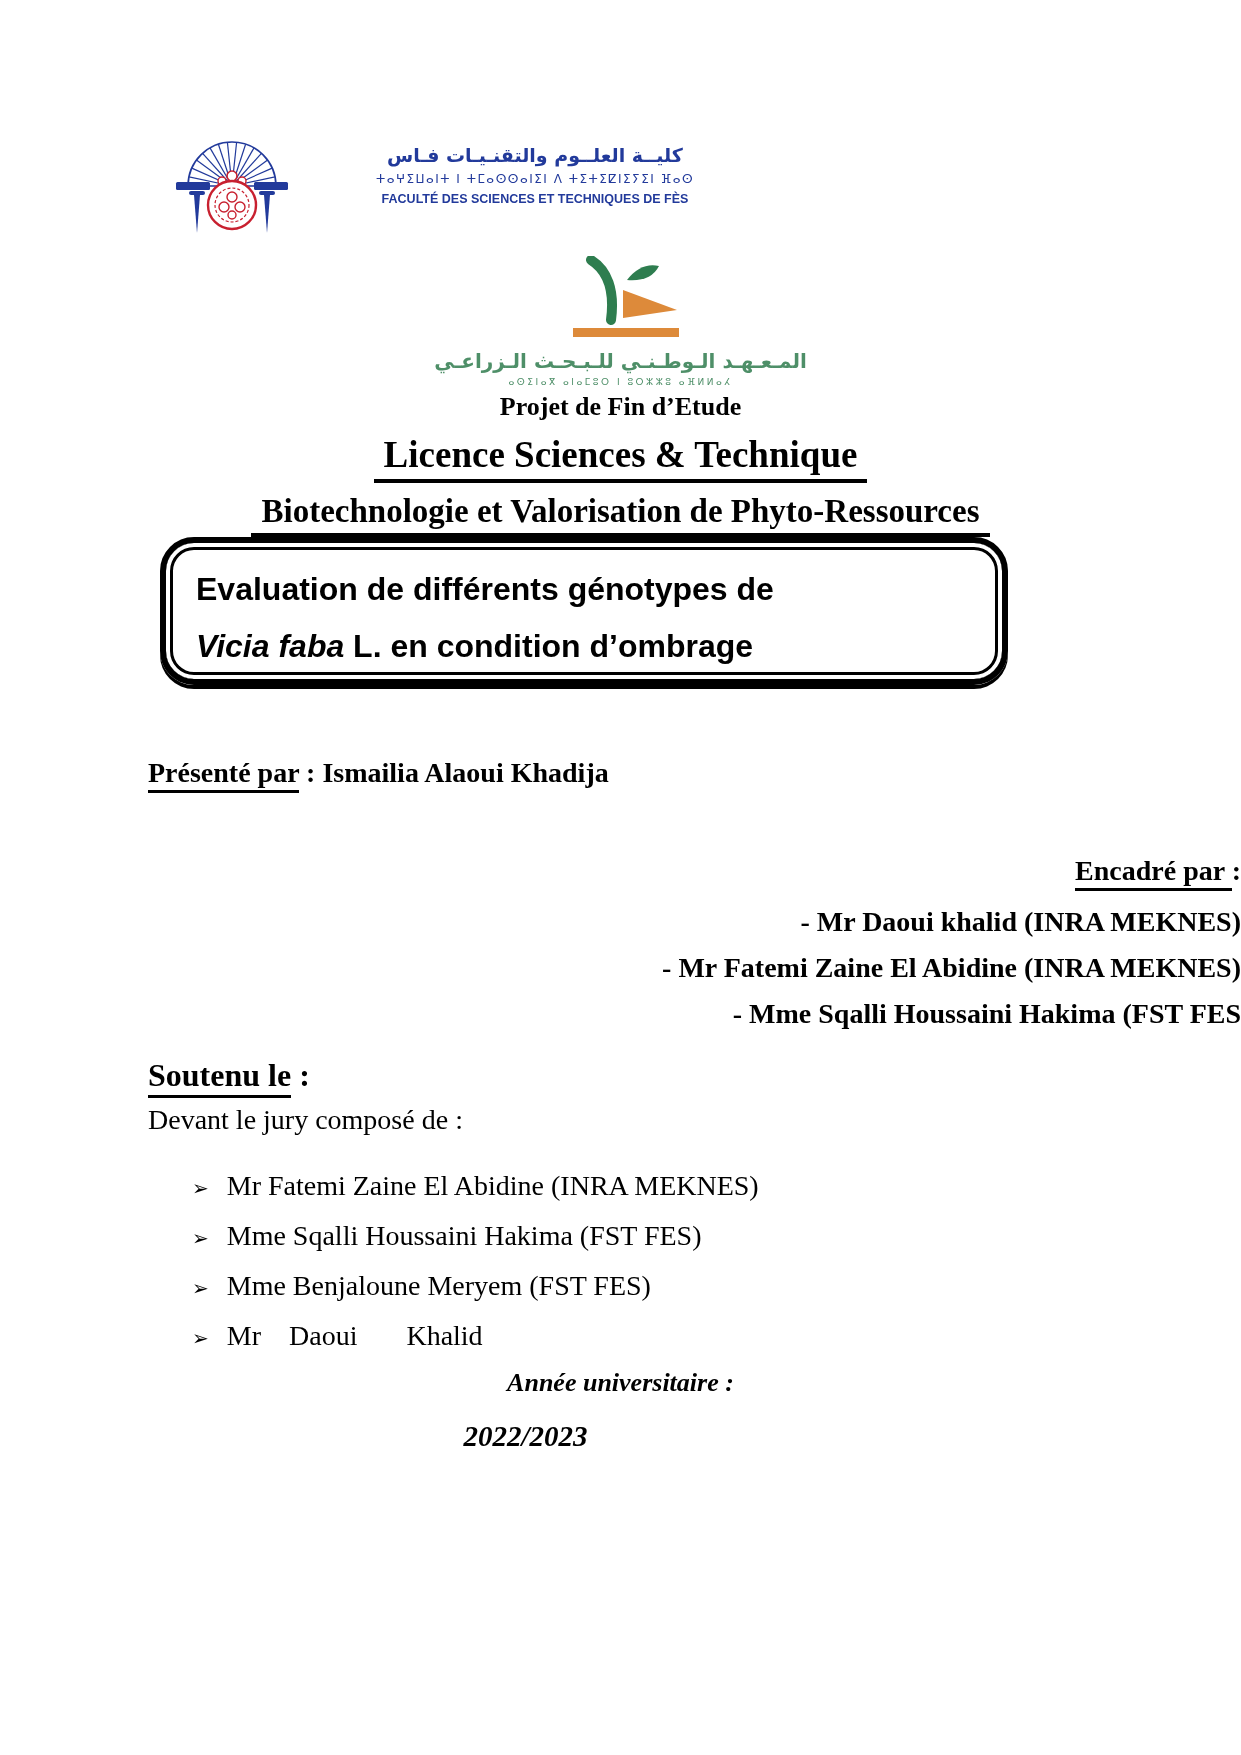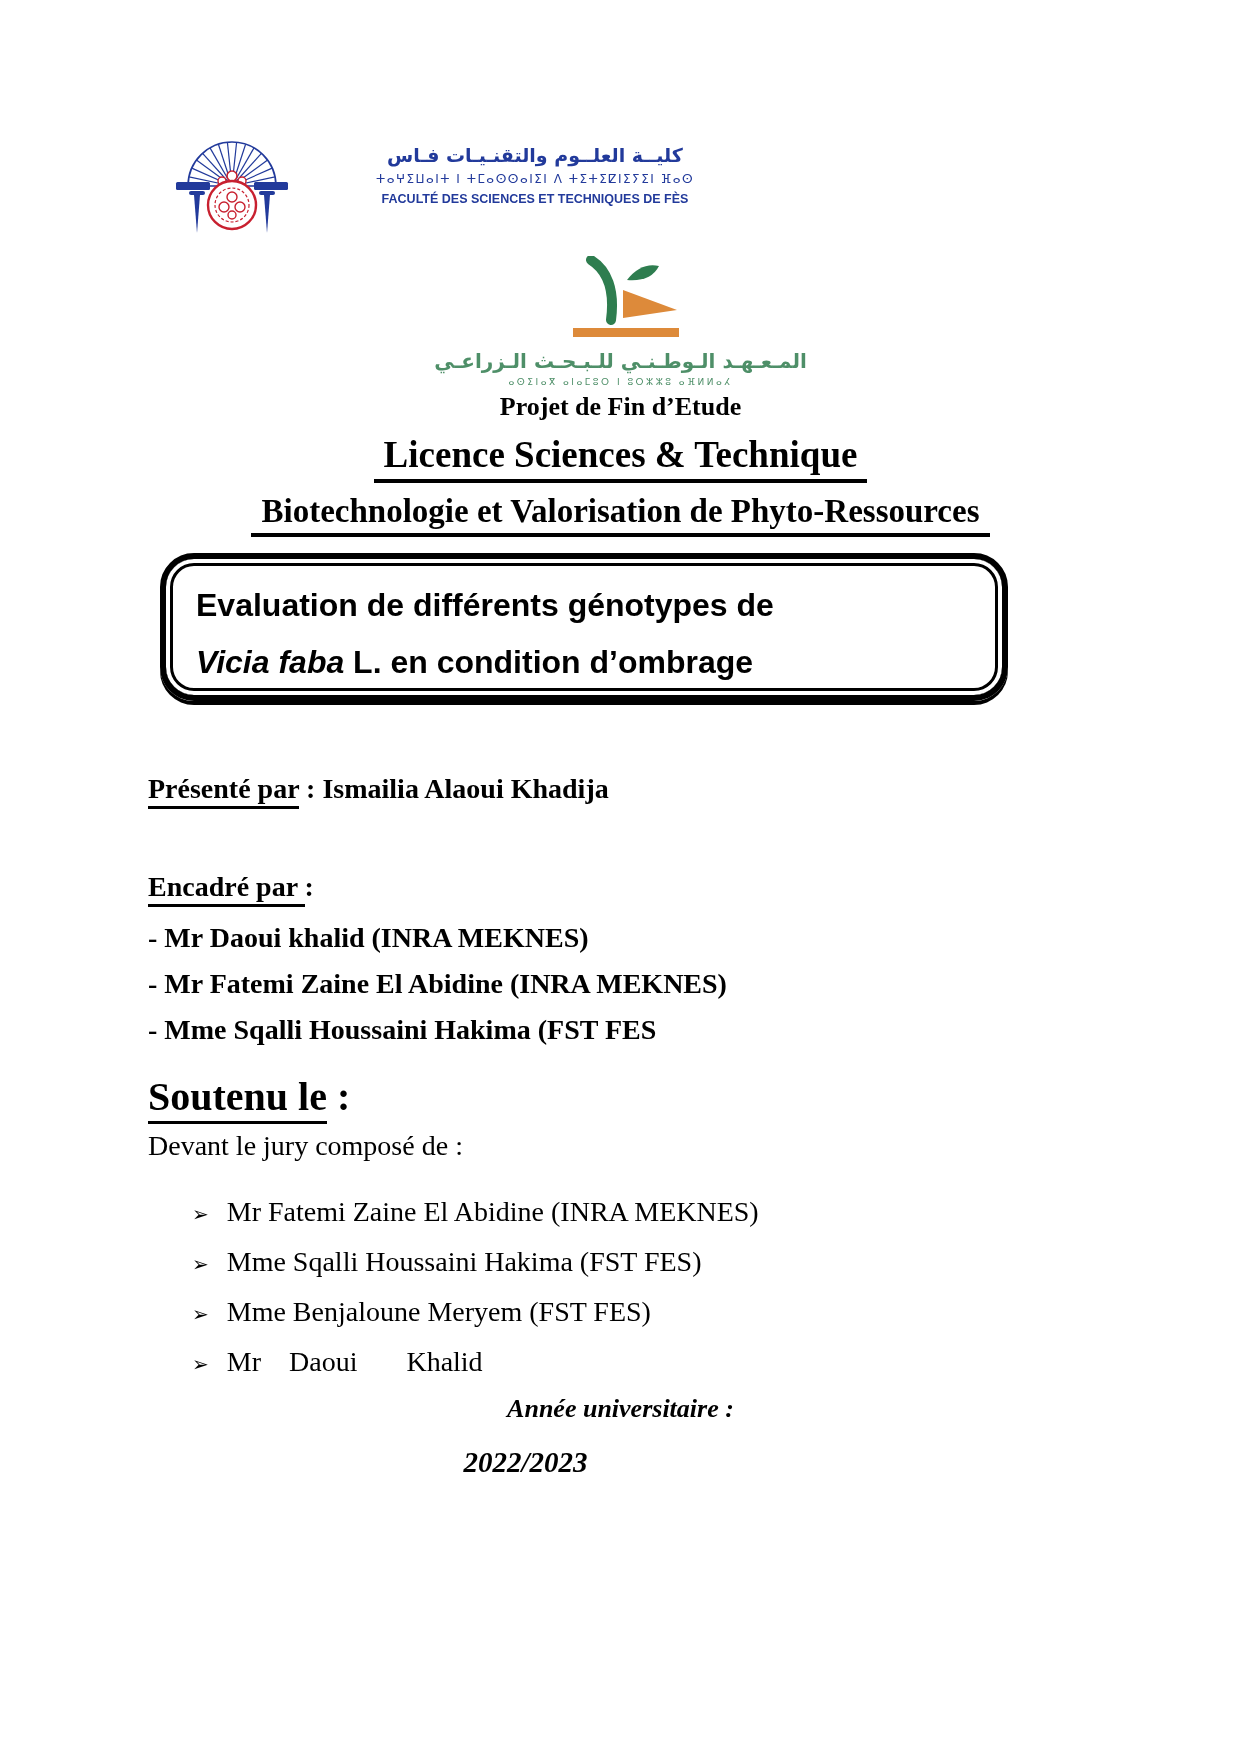--- a/index.html
+++ b/index.html
@@ -27,35 +27,35 @@
   .fr-inra{display:inline-block;color:#3f8157;font-family:"Liberation Sans",sans-serif;
            font-weight:bold;font-size:11px;line-height:15px;border-bottom:2px solid #9b5a44;padding:0 8px 2px;}
 
   
   .pfe{text-align:center;font-weight:bold;font-size:26px;line-height:32px;margin-top:2px;}
   .licence{text-align:center;margin-top:10px;font-size:37px;}
   .program{text-align:center;margin-top:10px;font-size:33px;}
   .heading-u{font-weight:bold;display:inline-block;border-bottom:4px solid #000;padding:0 10px 3px;}
 
   
-  .subject-box{margin:16px 0 0 160px;width:848px;height:148px;box-sizing:border-box;
+  .subject-box{margin:0 0 0 160px;width:848px;height:148px;box-sizing:border-box;
                border:6px solid #000;border-radius:34px;
                box-shadow:inset 0 0 0 4px #fff, inset 0 0 0 7px #000, 0 4px 0 0 #000;
                padding:18px 10px 0 30px;
                font-family:"Liberation Sans",sans-serif;font-weight:bold;font-size:32px;}
   .subject-line{line-height:57px;white-space:nowrap;}
   .species{font-style:italic;}
 
   
   .presented{margin:72px 0 0 148px;font-size:28px;font-weight:bold;}
   .label-u{border-bottom:3px solid #000;padding-bottom:2px;}
-  .supervised{margin:66px 0 0 148px;font-size:28px;font-weight:bold;}
+  .supervised{margin:66px 0 0 148px;font-size:28px;font-weight:bold;text-align:right;}
   .sup-items{margin-top:12px;}
   .sup-item{line-height:46px;white-space:pre-wrap;}
-  .soutenu{margin:20px 0 0 148px;font-size:40px;font-weight:bold;}
+  .soutenu{margin:20px 0 0 148px;font-size:32px;font-weight:bold;}
   .devant{margin:10px 0 0 148px;font-size:28px;}
 
   .jury{margin:26px 0 0 192px;}
   .jury-item{display:flex;align-items:baseline;line-height:47px;}
   .bullet{font-family:"DejaVu Sans",sans-serif;font-size:20px;margin-right:18px;flex:0 0 auto;}
   .jury-text{font-size:28px;white-space:pre-wrap;}
 
   .annee{margin-top:6px;text-align:center;font-weight:bold;font-style:italic;font-size:26px;}
   .year{margin-top:22px;text-align:center;font-weight:bold;font-style:italic;font-size:29px;transform:translateX(-95px);}
 </style>

